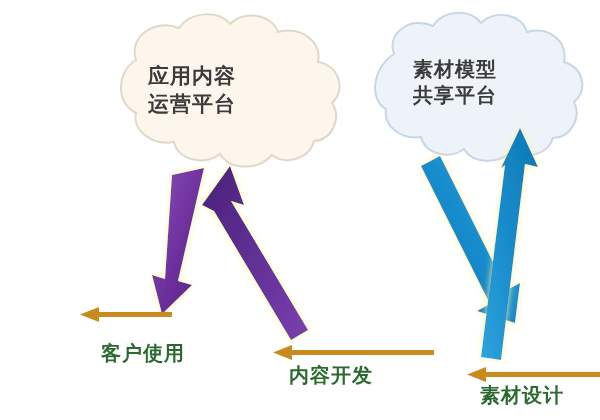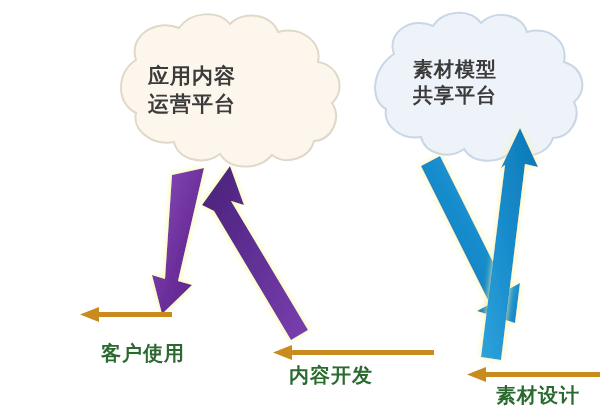--- a/index.html
+++ b/index.html
@@ -59,21 +59,21 @@
     font-size: 20px;
     color: #2a6a2f;
   }
   #label-content-dev {
     left: 245px;
     top: 362px;
     font-size: 20px;
     color: #2a6a2f;
   }
   #label-material-design {
-    left: 452px;
+    left: 436px;
     top: 382px;
     font-size: 20px;
     color: #2a6a2f;
   }
 </style>
 </head>
 <body>
 
 <div id="stage">
 

